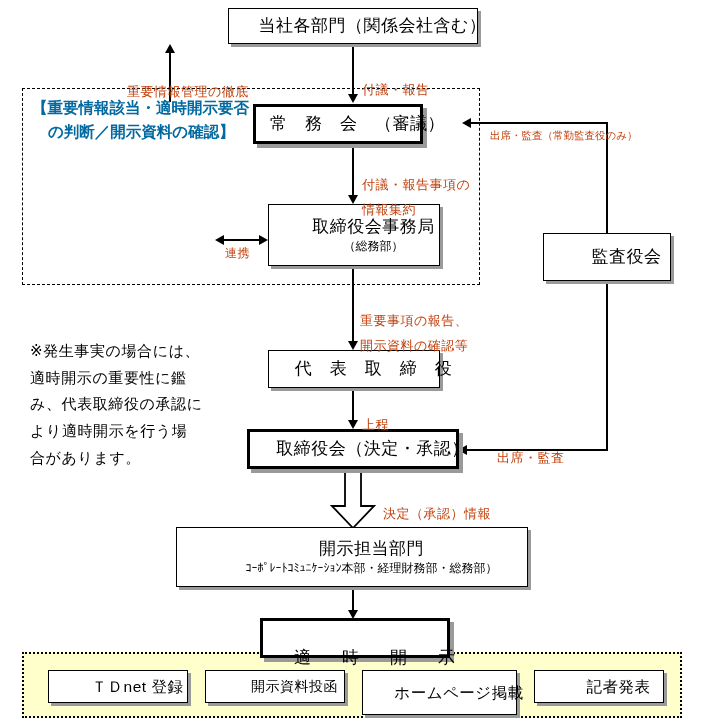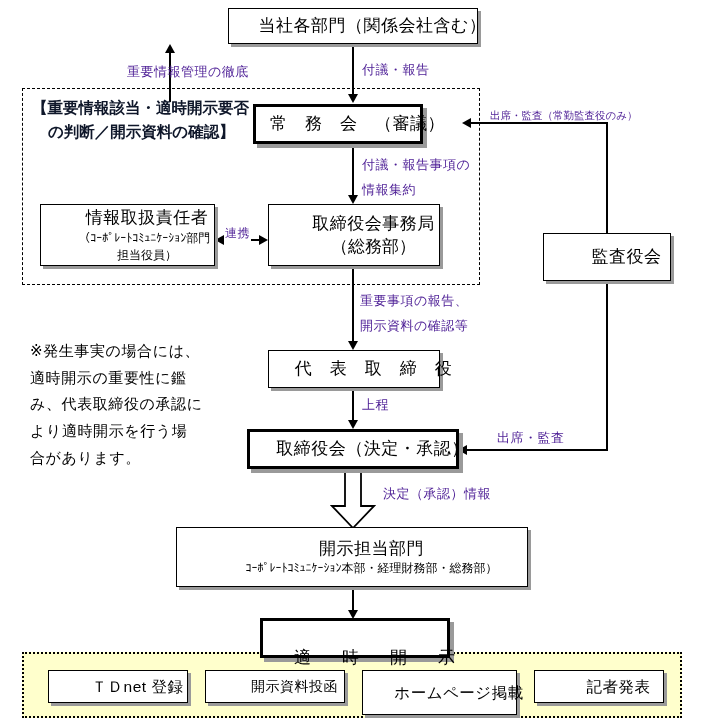--- a/index.html
+++ b/index.html
@@ -16,31 +16,31 @@
     border:1.6px solid #000;
     display:flex;flex-direction:column;align-items:center;justify-content:center;
     text-align:center;line-height:1.25;
     box-shadow:3px 3px 0 0 #9a9a9a;
     z-index:6;
     padding-left:39px;
   }
   .box.thick{border-width:3.4px;box-shadow:4px 4px 0 0 #9a9a9a;}
   .box .t1{font-size:17px;letter-spacing:0.5px;white-space:nowrap;}
   .box .t1.spaced{letter-spacing:7px;text-indent:7px;margin-top:40px;}
-  .box .t2{font-size:17px;letter-spacing:0px;white-space:nowrap;margin-top:2px;}
+  .box .t2{font-size:12px;letter-spacing:0px;white-space:nowrap;margin-top:2px;}
   .box .t2.kana{font-size:12px;}
 
   
   .dashed-region{
     position:absolute;box-sizing:border-box;
     border:1.6px dashed #000;background:transparent;z-index:2;
   }
   .region-title{
     position:absolute;z-index:7;font-weight:bold;font-size:15.5px;
-    line-height:1.55;letter-spacing:0px;white-space:nowrap;color:#0f172a;
+    line-height:1.55;letter-spacing:0px;white-space:nowrap;color:#0369a1;
   }
 
   
   .yellow-panel{
     position:absolute;box-sizing:border-box;
     background:#ffffcc;border:2px dotted #000;z-index:3;
   }
 
   
   .ln{position:absolute;background:#000;z-index:4;}
@@ -49,21 +49,21 @@
 
   .arrowhead{position:absolute;width:0;height:0;z-index:5;}
   .ah-down{border-left:5.5px solid transparent;border-right:5.5px solid transparent;border-top:9px solid #000;}
   .ah-up{border-left:5.5px solid transparent;border-right:5.5px solid transparent;border-bottom:9px solid #000;}
   .ah-left{border-top:5.5px solid transparent;border-bottom:5.5px solid transparent;border-right:9px solid #000;}
   .ah-right{border-top:5.5px solid transparent;border-bottom:5.5px solid transparent;border-left:9px solid #000;}
 
   
   .lbl{
     position:absolute;z-index:8;font-size:13px;white-space:nowrap;
-    color:#4c1d95;letter-spacing:0.5px;background:transparent;line-height:1.5;
+    color:#c2410c;letter-spacing:0.5px;background:transparent;line-height:1.5;margin-top:20px;
   }
   .lbl.small{font-size:10.5px;letter-spacing:0px;}
 
   
   .note{
     position:absolute;z-index:8;font-size:15px;line-height:1.78;
     letter-spacing:0.6px;color:#000;white-space:pre-line;text-align:left;
   }
 
   
@@ -84,25 +84,20 @@
   <div class="yellow-panel" style="left:22px;top:652px;width:660px;height:66px;"></div>
 
   <div class="box" style="left:228px;top:8px;width:250px;height:36px;">
     <span class="t1">当社各部門（関係会社含む）</span>
   </div>
 
   <div class="box thick" style="left:253px;top:104px;width:170px;height:40px;">
     <span class="t1">常　務　会　（審議）</span>
   </div>
 
-  <div class="box" style="left:40px;top:204px;width:175px;height:62px;">
-    <span class="t1">情報取扱責任者</span>
-    <span class="t2 kana">（ｺｰﾎﾟﾚｰﾄｺﾐｭﾆｹｰｼｮﾝ部門</span>
-    <span class="t2 kana">担当役員）</span>
-  </div>
 
   <div class="box" style="left:268px;top:204px;width:172px;height:62px;">
     <span class="t1">取締役会事務局</span>
     <span class="t2">（総務部）</span>
   </div>
 
   <div class="box" style="left:543px;top:233px;width:128px;height:48px;">
     <span class="t1">監査役会</span>
   </div>
 

